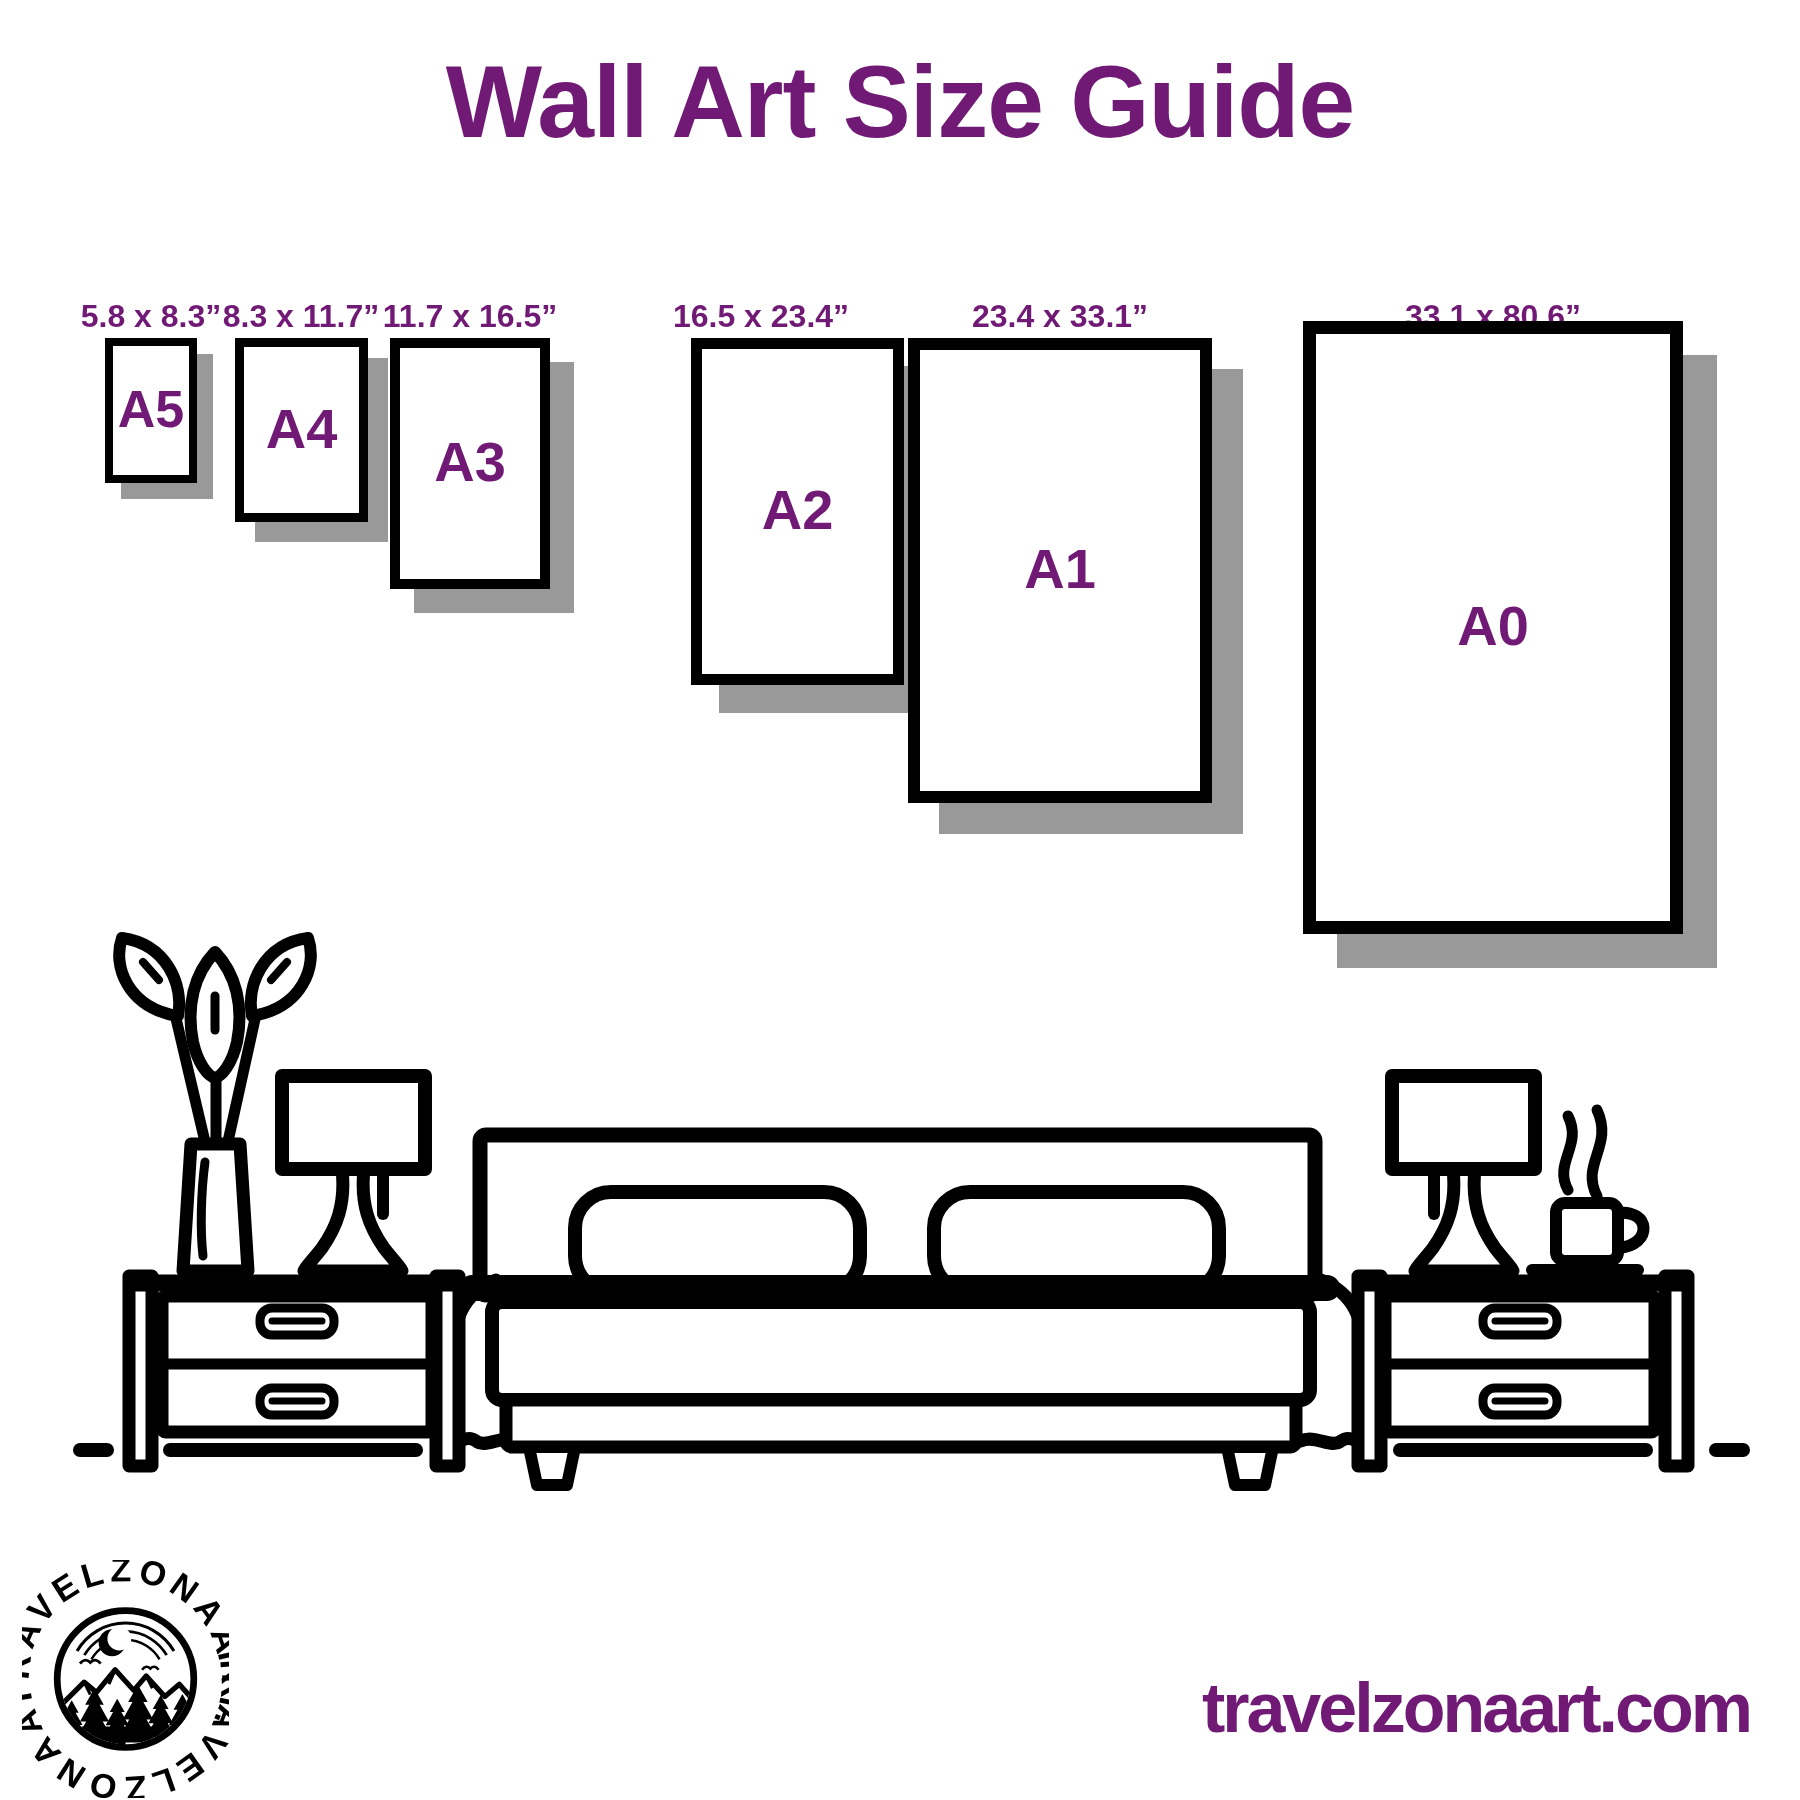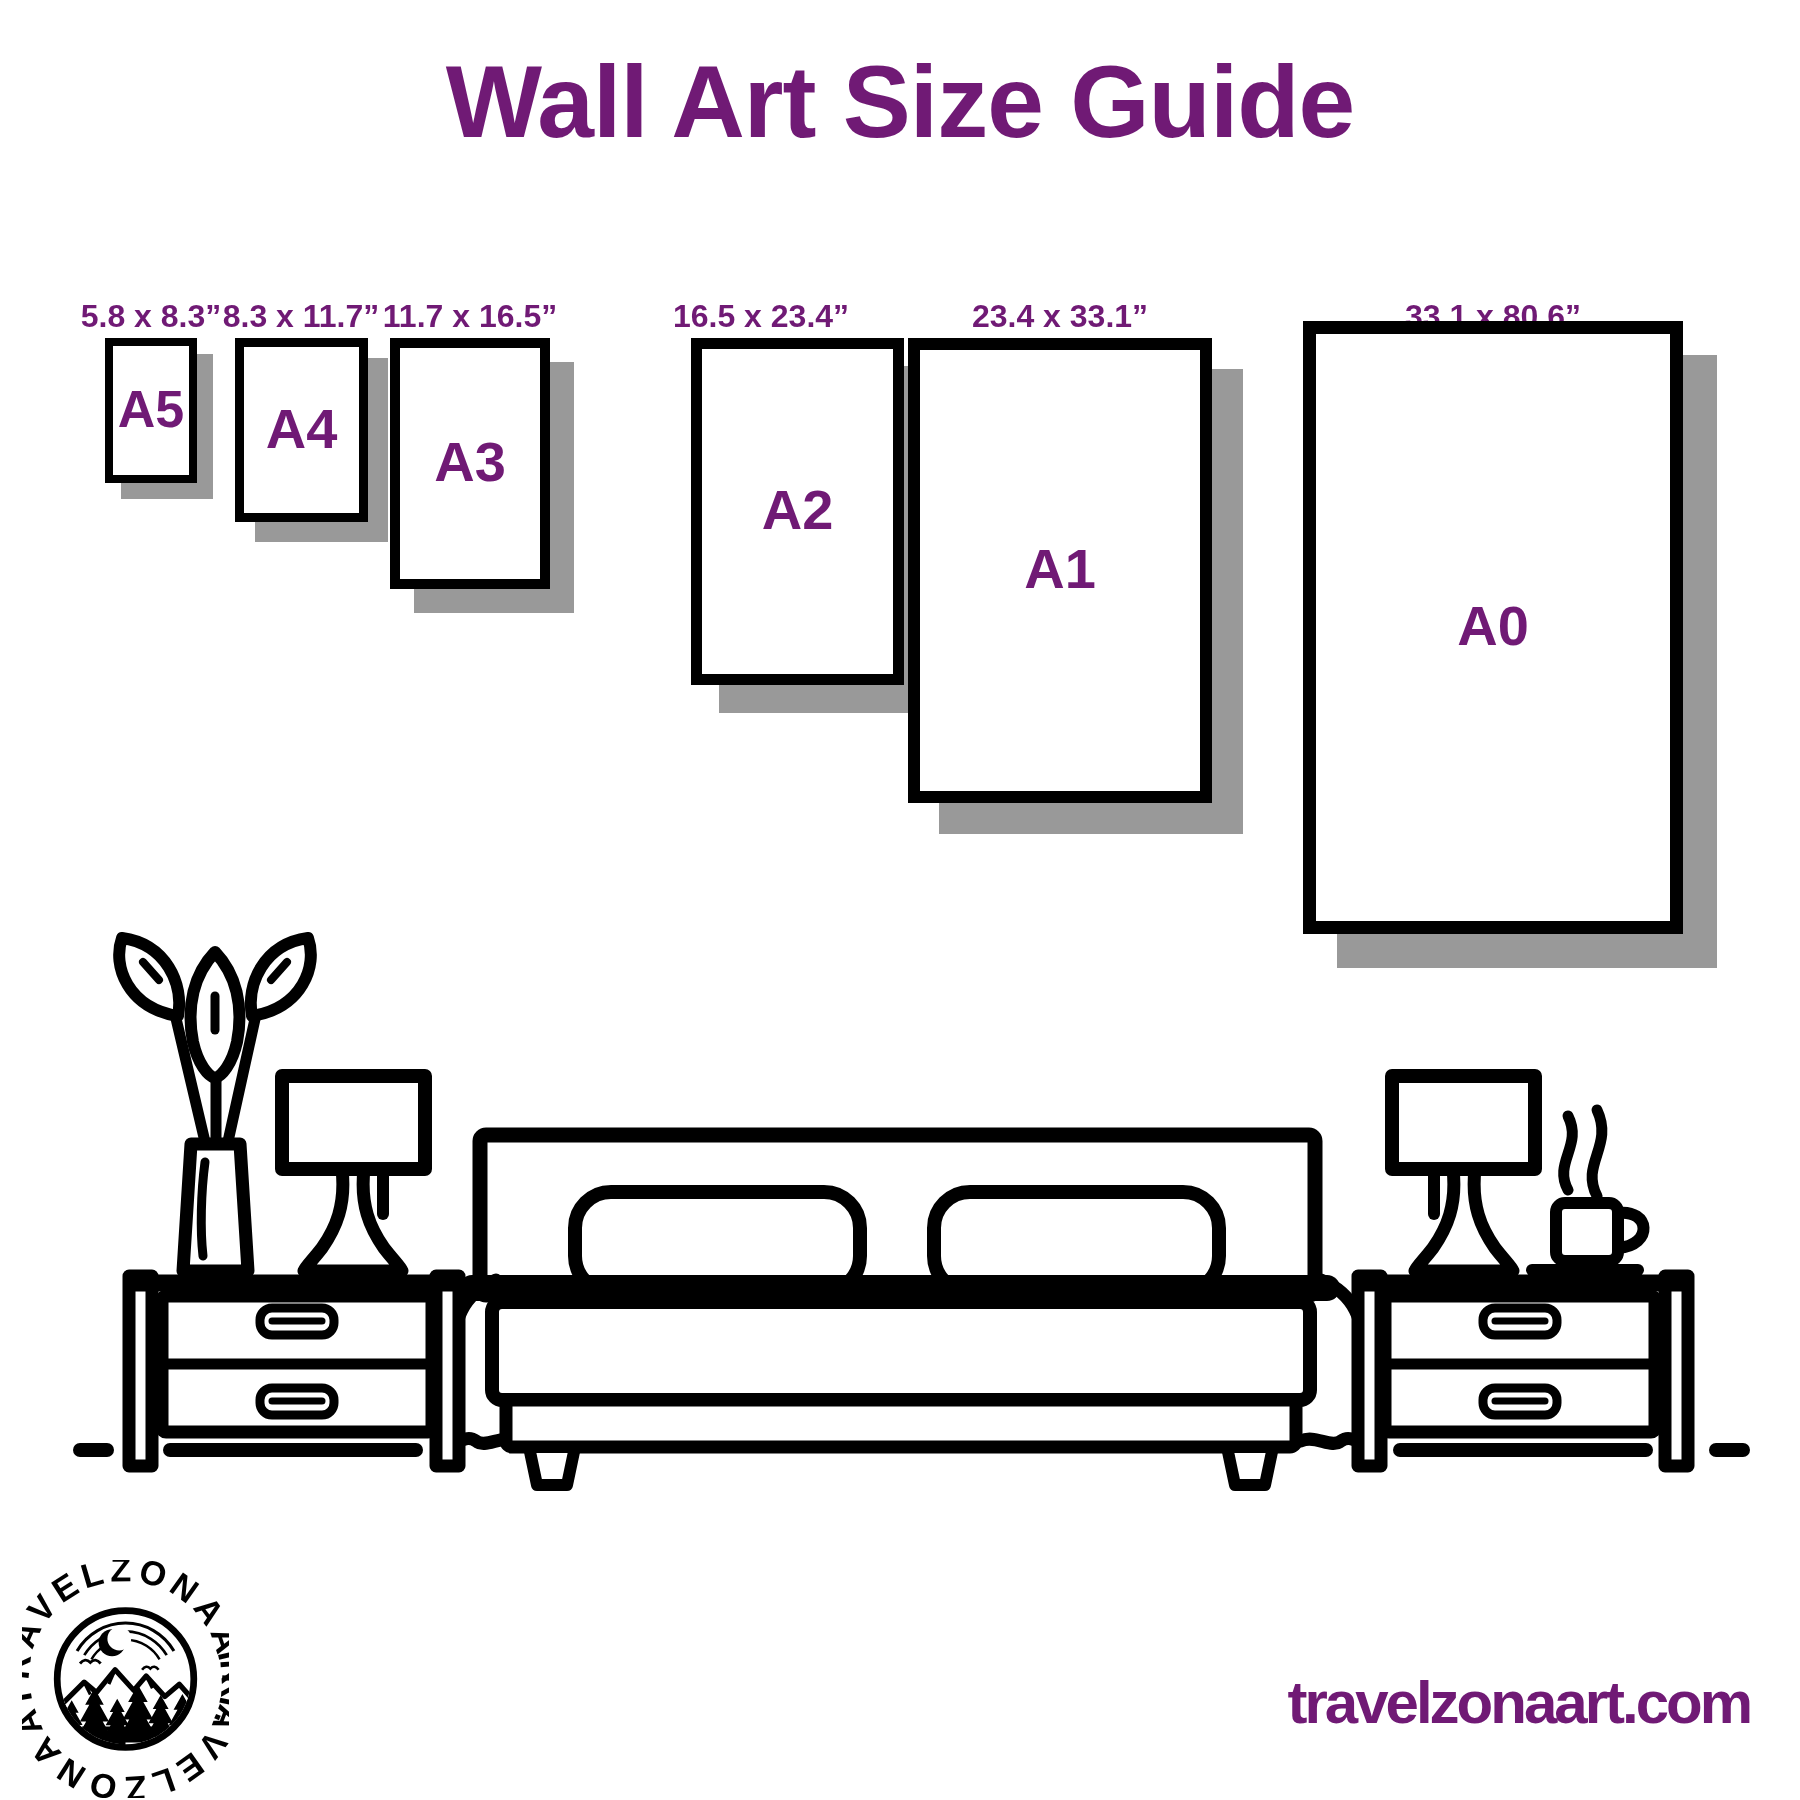--- a/index.html
+++ b/index.html
@@ -10,21 +10,21 @@
   .size-label{position:absolute;top:298px;transform:translateX(-50%);
               font-size:32px;font-weight:bold;white-space:nowrap;}
   .frame{position:absolute;box-sizing:border-box;background:#fff;border-style:solid;border-color:#000;
          display:flex;align-items:center;justify-content:center;
          font-weight:bold;font-size:56px;}
   .frame span{transform:translateY(-2px);}
   .scene{position:absolute;left:0;top:930px;width:1800px;height:575px;}
   .logo{position:absolute;left:22px;top:1560px;width:207px;height:238px;}
   .ring-text{font-family:"Liberation Sans","DejaVu Sans",sans-serif;font-weight:bold;
              font-size:33px;letter-spacing:5px;fill:#000;}
-  .website{position:absolute;top:1668px;right:50px;font-size:60px;font-weight:bold;letter-spacing:-3px;}
+  .website{position:absolute;top:1668px;right:50px;font-size:70px;font-weight:bold;letter-spacing:-3px;}
 </style>
 </head>
 <body>
 
 <div class="canvas">
 
   <div class="title">Wall Art Size Guide</div>
 
   <div class="size-label" style="left:151px;">5.8 x 8.3”</div>
   <div class="size-label" style="left:301px;">8.3 x 11.7”</div>

